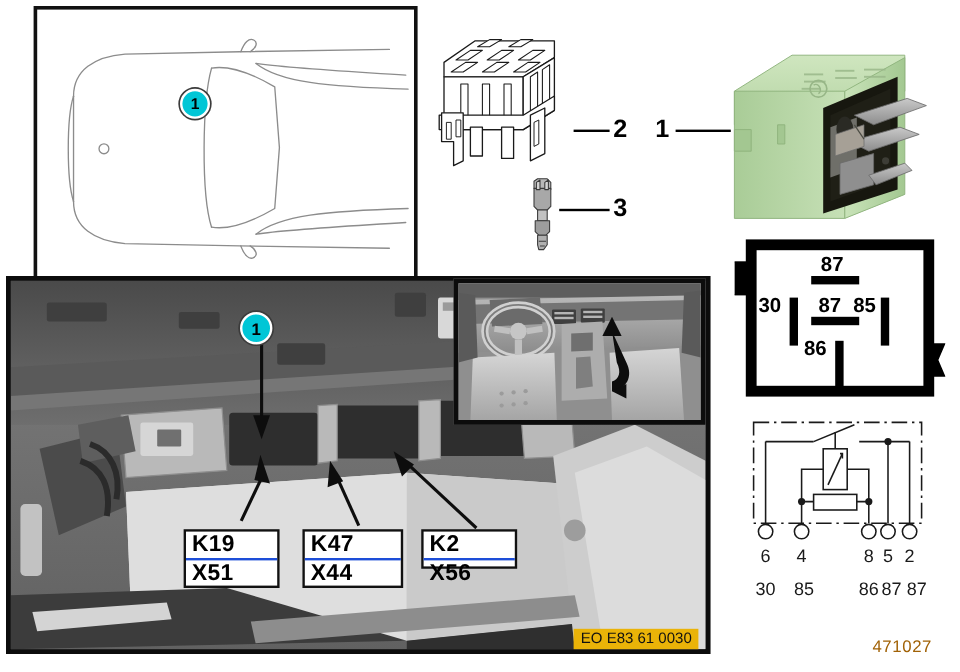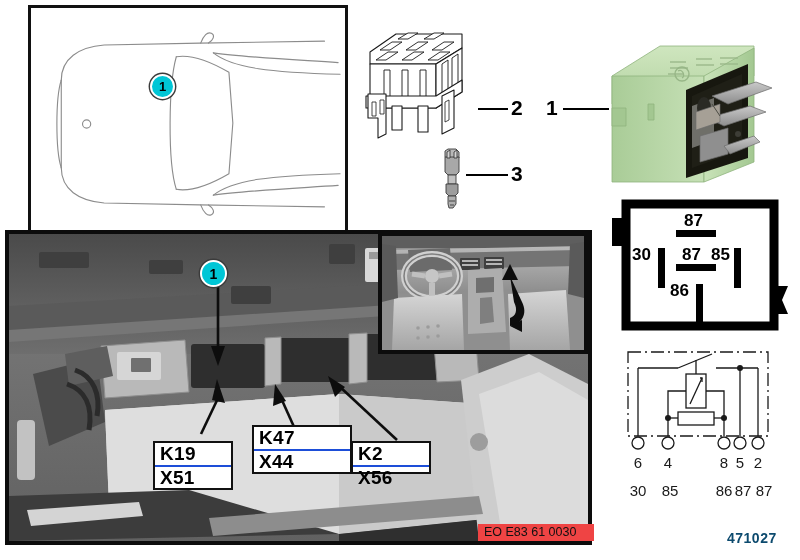--- a/index.html
+++ b/index.html
@@ -98,39 +98,38 @@
   }
   .lblbox .cell{
     flex:1;
     display:flex;align-items:center;
     padding-left:5px;
     font-size:19px;font-weight:bold;color:#000;
     letter-spacing:0.3px;
   }
   .lblbox .cell.top{border-bottom:2px solid #1d4ed8;}
   #lbl-k19{left:153px;top:441px;width:80px;height:49px;}
-  #lbl-k47{left:252px;top:425px;width:100px;height:49px;}
+  #lbl-k47{left:252px;top:441px;width:84px;height:49px;}
   #lbl-k2 {left:351px;top:441px;width:80px;height:33px;}
 
   
   #photo-caption{
     left:478px;top:524px;
-    background:#ef4444;
-    padding:1px 18px 2px 6px;
+    background:#eab308;
+    padding:1px 6px 2px 6px;
     font-size:12.5px;color:#111;
     z-index:11;
     white-space:nowrap;
   }
 
   
   #drawing-number{
     left:727px;top:530px;
-    font-size:14px;color:#0c4a6e;
+    font-size:14px;color:#a16207;
     letter-spacing:0.5px;
-    font-weight:bold;
   }
 
   
   #photo-overlay{position:absolute;left:0;top:0;width:100%;height:100%;pointer-events:none;z-index:8;}
 </style>
 </head>
 <body>
 
 <div id="stage">
 

